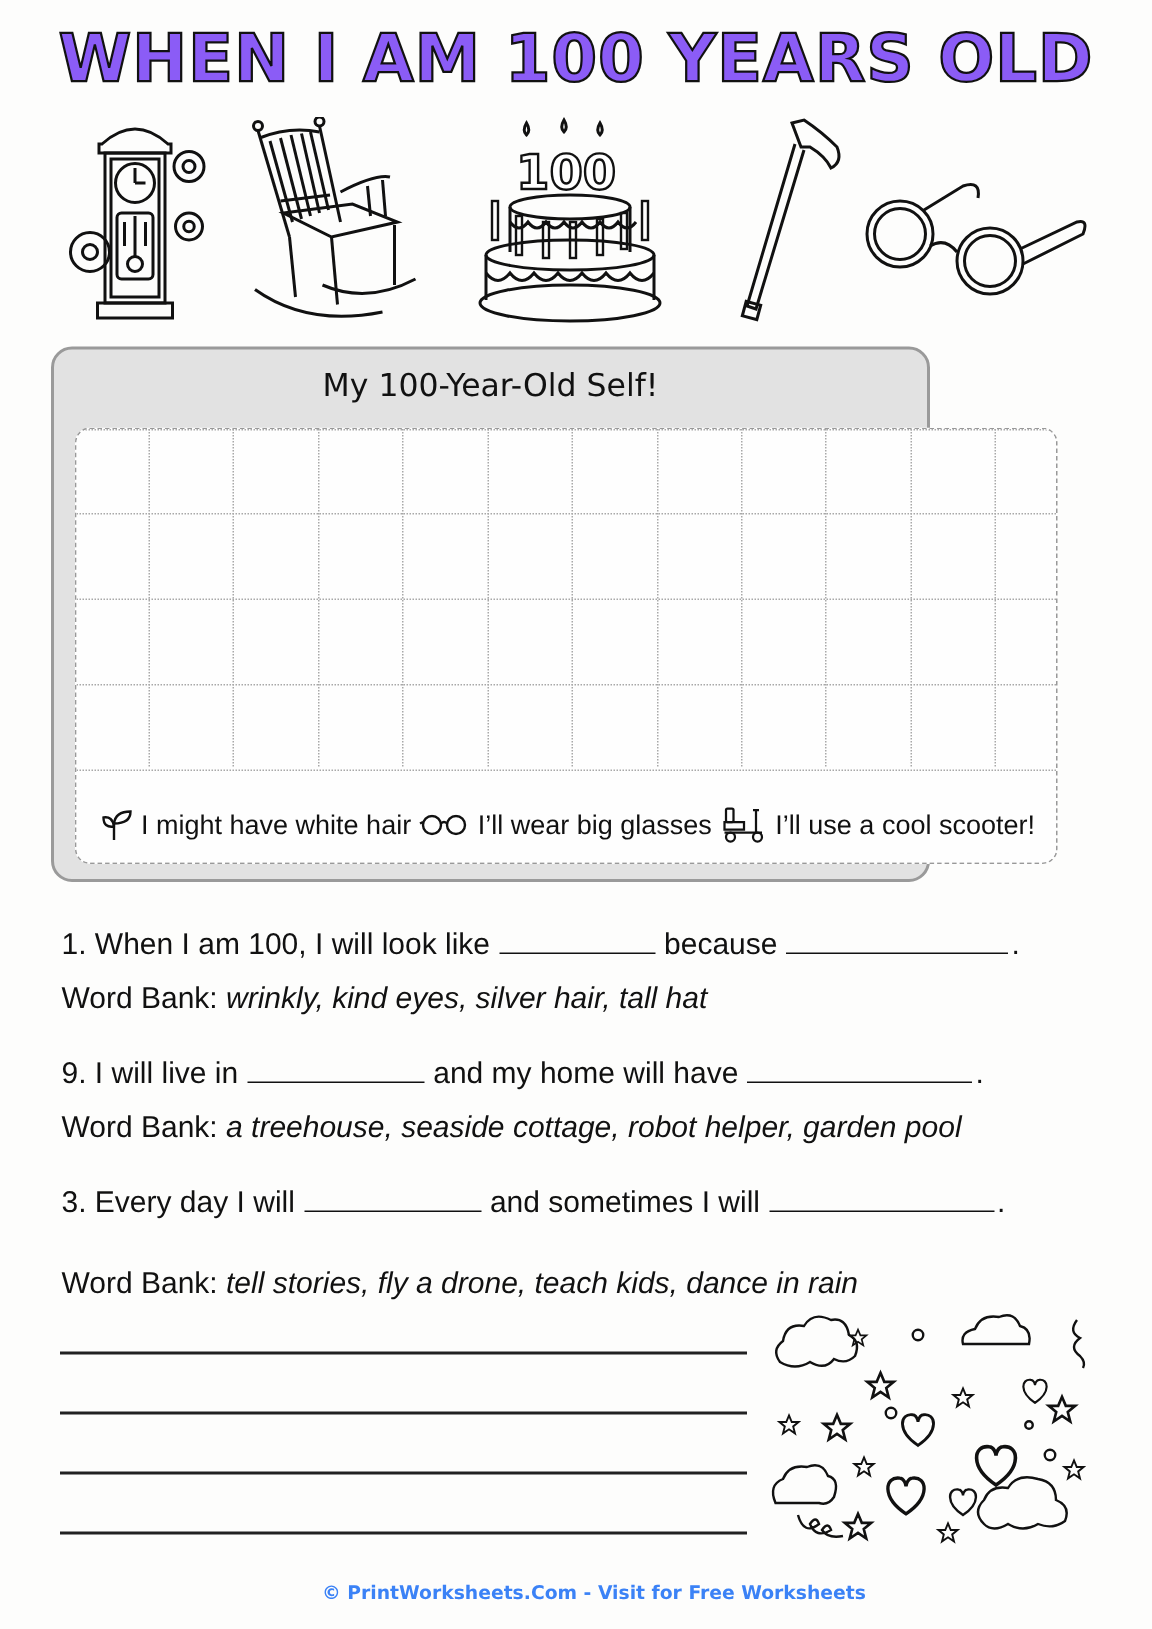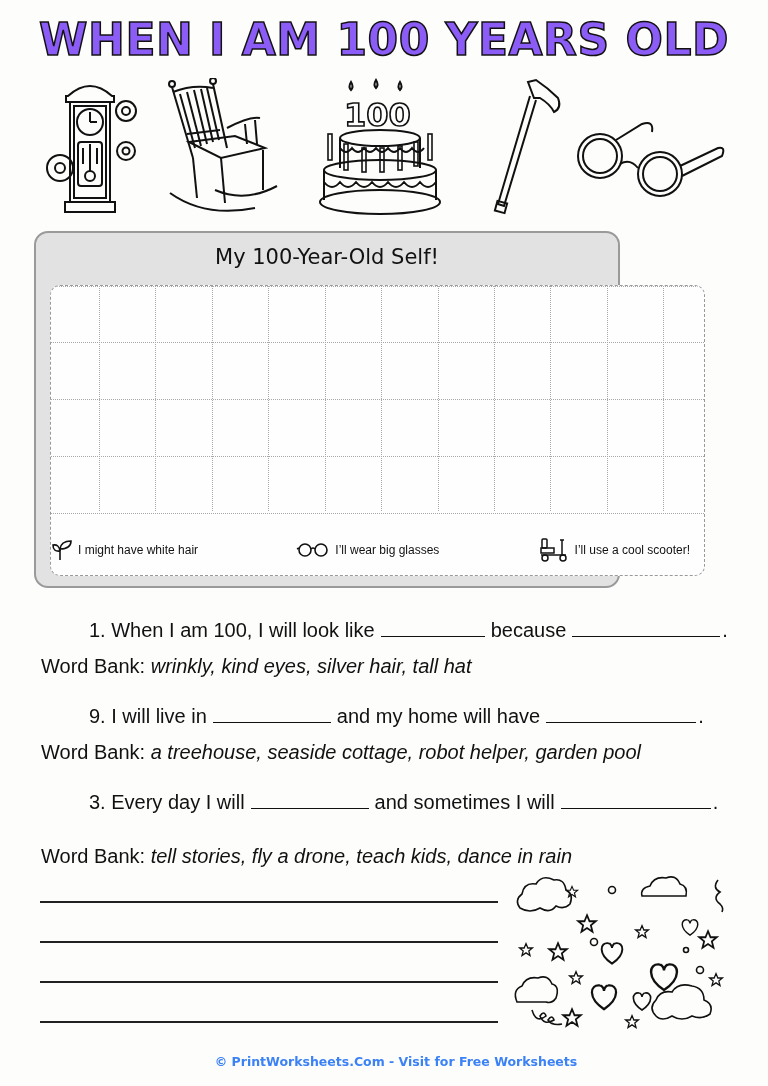--- a/index.html
+++ b/index.html
@@ -5,24 +5,24 @@
   html,body{margin:0;padding:0;background:#fdfdfc;}
   body{width:768px;height:1086px;position:relative;overflow:hidden;font-family:"Liberation Sans",sans-serif;color:#111;}
   .title{position:absolute;left:0;top:14px;width:768px;text-align:center;font-family:"DejaVu Sans",sans-serif;font-weight:bold;font-size:44px;letter-spacing:0.5px;color:#8b5cf6;-webkit-text-stroke:1.5px #111;}
   .illos{position:absolute;left:0;top:72px;width:768px;height:150px;text-align:right;}
   .illo{position:absolute;}
   .drawbox{position:absolute;left:34px;top:231px;width:586px;height:357px;background:#e2e2e2;border:2px solid #9a9a9a;border-radius:14px;box-sizing:border-box;}
   .drawbox-title{position:absolute;left:0;top:12px;width:100%;text-align:center;font-family:"DejaVu Sans",sans-serif;font-size:21px;color:#111;}
   .panel{position:absolute;left:14px;top:52px;width:655px;height:291px;background:#fefefe;border:1.5px dashed #999;border-radius:10px;box-sizing:border-box;overflow:hidden;}
   .vline{position:absolute;top:0;height:225px;border-left:1.5px dotted #a8a8a8;}
   .hline{position:absolute;left:0;width:100%;border-top:1.5px dotted #a8a8a8;}
-  .prompts{position:absolute;left:0;top:252px;width:100%;height:24px;display:flex;justify-content:space-between;padding:0 14px 0 0;box-sizing:border-box;font-size:12px;align-items:center;}
+  .prompts{position:absolute;left:0;top:252px;width:100%;height:24px;display:flex;justify-content:space-between;padding:0 14px 0 16px;box-sizing:border-box;font-size:18px;align-items:center;}
   .prompt{display:flex;align-items:center;gap:5px;white-space:nowrap;}
   .prompt svg{display:block;}
-  .q{position:absolute;left:41px;font-size:20px;white-space:nowrap;margin-left:48px;}
+  .q{position:absolute;left:41px;font-size:20px;white-space:nowrap;}
   .q .blank{display:inline-block;border-bottom:1.6px solid #111;height:1px;vertical-align:baseline;margin:0 6px;}
   .wb{position:absolute;left:41px;font-size:20px;white-space:nowrap;text-align:right;}
   .wb i{font-style:italic;}
   .wline{position:absolute;left:40px;width:458px;border-top:2px solid #222;}
   .doodles{position:absolute;left:512px;top:870px;width:215px;height:160px;}
   .footer{position:absolute;left:12px;top:1054px;width:768px;text-align:center;font-family:"DejaVu Sans",sans-serif;font-weight:bold;font-size:12.5px;color:#3b82f6;}
 </style>
 </head>
 <body>
 

